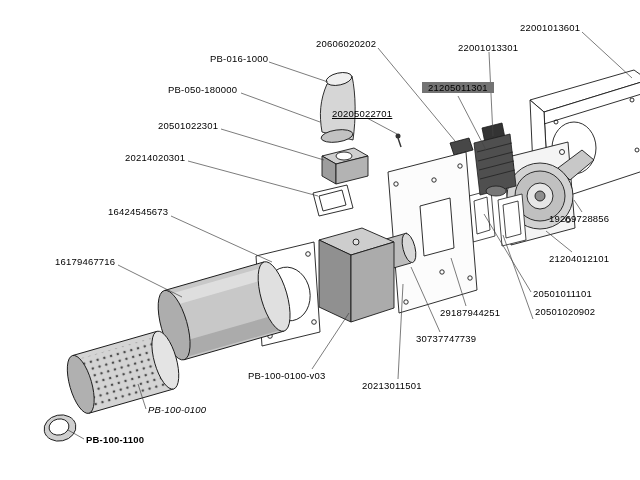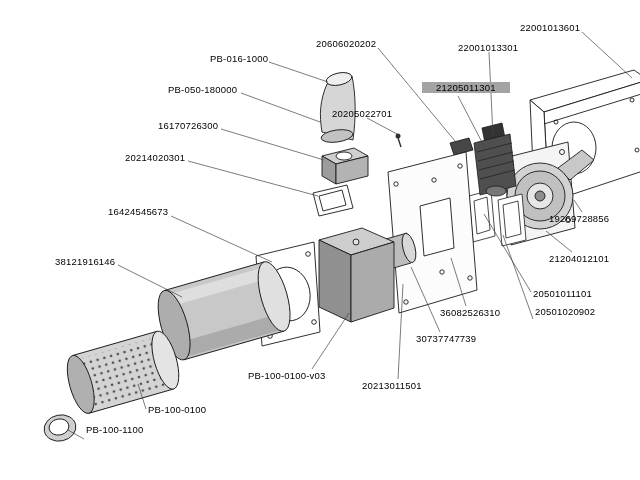--- a/index.html
+++ b/index.html
@@ -13,21 +13,21 @@
   .stage { position:absolute; left:0; top:0; width:640px; height:364px;margin-left:22px; }
   svg.drawing { position:absolute; left:0; top:0; }
   .lbl {
     position:absolute;
     font-size:9.5px;
     line-height:11px;
     color:#000;
     white-space:nowrap;
     letter-spacing:0.2px;
   }
-  .lbl.hl { background:#a3a3a3; padding:0 14px; }
+  .lbl.hl { background:#737373; padding:0 6px; }
   .brand {
     position:absolute;
     right:26px;
     top:402px;
     text-align:right;
     color:#b4b4b4;
     user-select:none;
   }
   .brand-name { font-size:27px; font-weight:bold; letter-spacing:0.5px; line-height:1.05; }
   .reg { font-size:10px; vertical-align:super; font-weight:bold; }
@@ -199,30 +199,30 @@
       <line x1="62" y1="439" x2="46" y2="430"></line>
     </g>
   </svg>
 
   <div class="lbl" style="left:498px; top:22px;">22001013601</div>
   <div class="lbl" style="left:436px; top:42px;">22001013301</div>
   <div class="lbl" style="left:294px; top:38px;">20606020202</div>
   <div class="lbl hl" style="left:400px; top:82px;">21205011301</div>
   <div class="lbl" style="left:188px; top:53px;">PB-016-1000</div>
   <div class="lbl" style="left:146px; top:84px;">PB-050-180000</div>
-  <div class="lbl" style="left:310px; top:108px;">20205022701</div>
-  <div class="lbl" style="left:136px; top:120px;">16170726300</div>
+  <div class="lbl" style="left:310px; top:108px;text-decoration:underline;">20205022701</div>
+  <div class="lbl" style="left:136px; top:120px;">20501022301</div>
   <div class="lbl" style="left:103px; top:152px;">20214020301</div>
   <div class="lbl" style="left:86px;  top:206px;">16424545673</div>
   <div class="lbl" style="left:527px; top:213px;">19269728856</div>
   <div class="lbl" style="left:527px; top:253px;">21204012101</div>
-  <div class="lbl" style="left:33px;  top:256px;">38121916146</div>
+  <div class="lbl" style="left:33px;  top:256px;">16179467716</div>
   <div class="lbl" style="left:511px; top:288px;text-align:right;">20501011101</div>
-  <div class="lbl" style="left:418px; top:307px;">36082526310</div>
+  <div class="lbl" style="left:418px; top:307px;">29187944251</div>
   <div class="lbl" style="left:513px; top:306px;">20501020902</div>
   <div class="lbl" style="left:394px; top:333px;">30737747739</div>
   <div class="lbl" style="left:226px; top:370px;">PB-100-0100-v03</div>
   <div class="lbl" style="left:340px; top:380px;">20213011501</div>
-  <div class="lbl" style="left:126px; top:404px;">PB-100-0100</div>
-  <div class="lbl" style="left:64px;  top:424px;">PB-100-1100</div>
+  <div class="lbl" style="left:126px; top:404px;font-style:italic;">PB-100-0100</div>
+  <div class="lbl" style="left:64px;  top:434px;font-weight:bold;">PB-100-1100</div>
 
 
 </div>
 
 </body></html>

